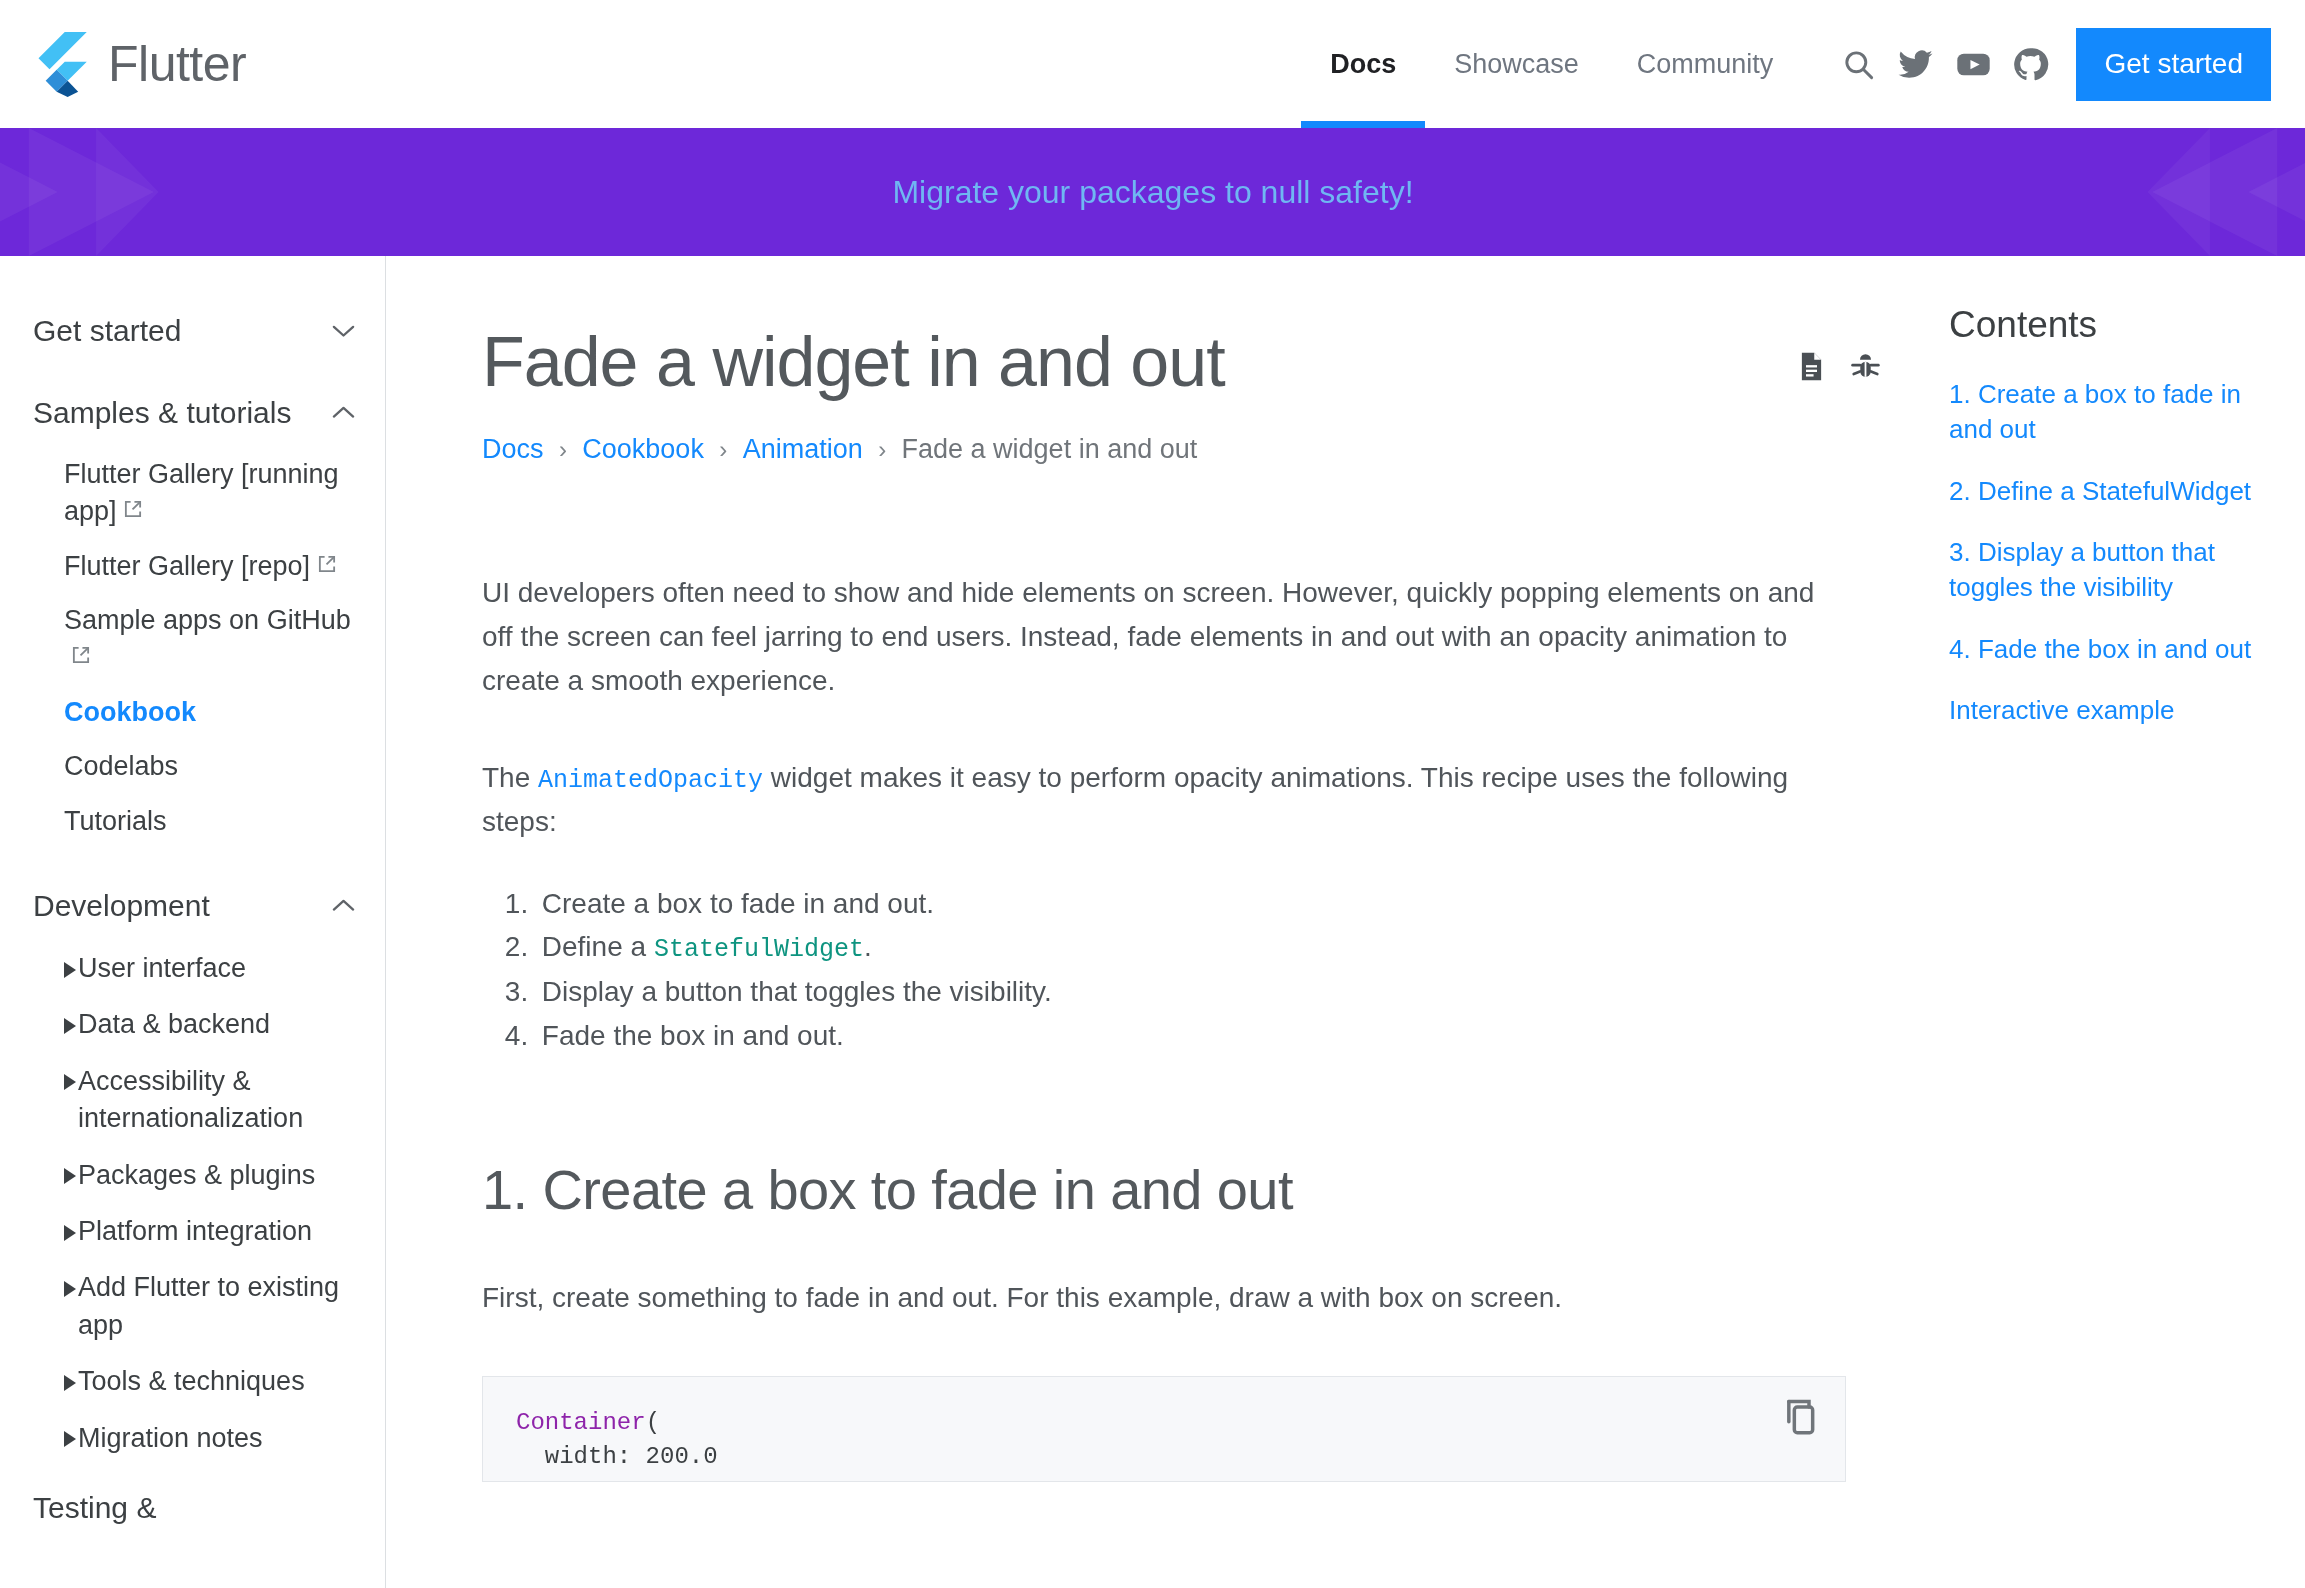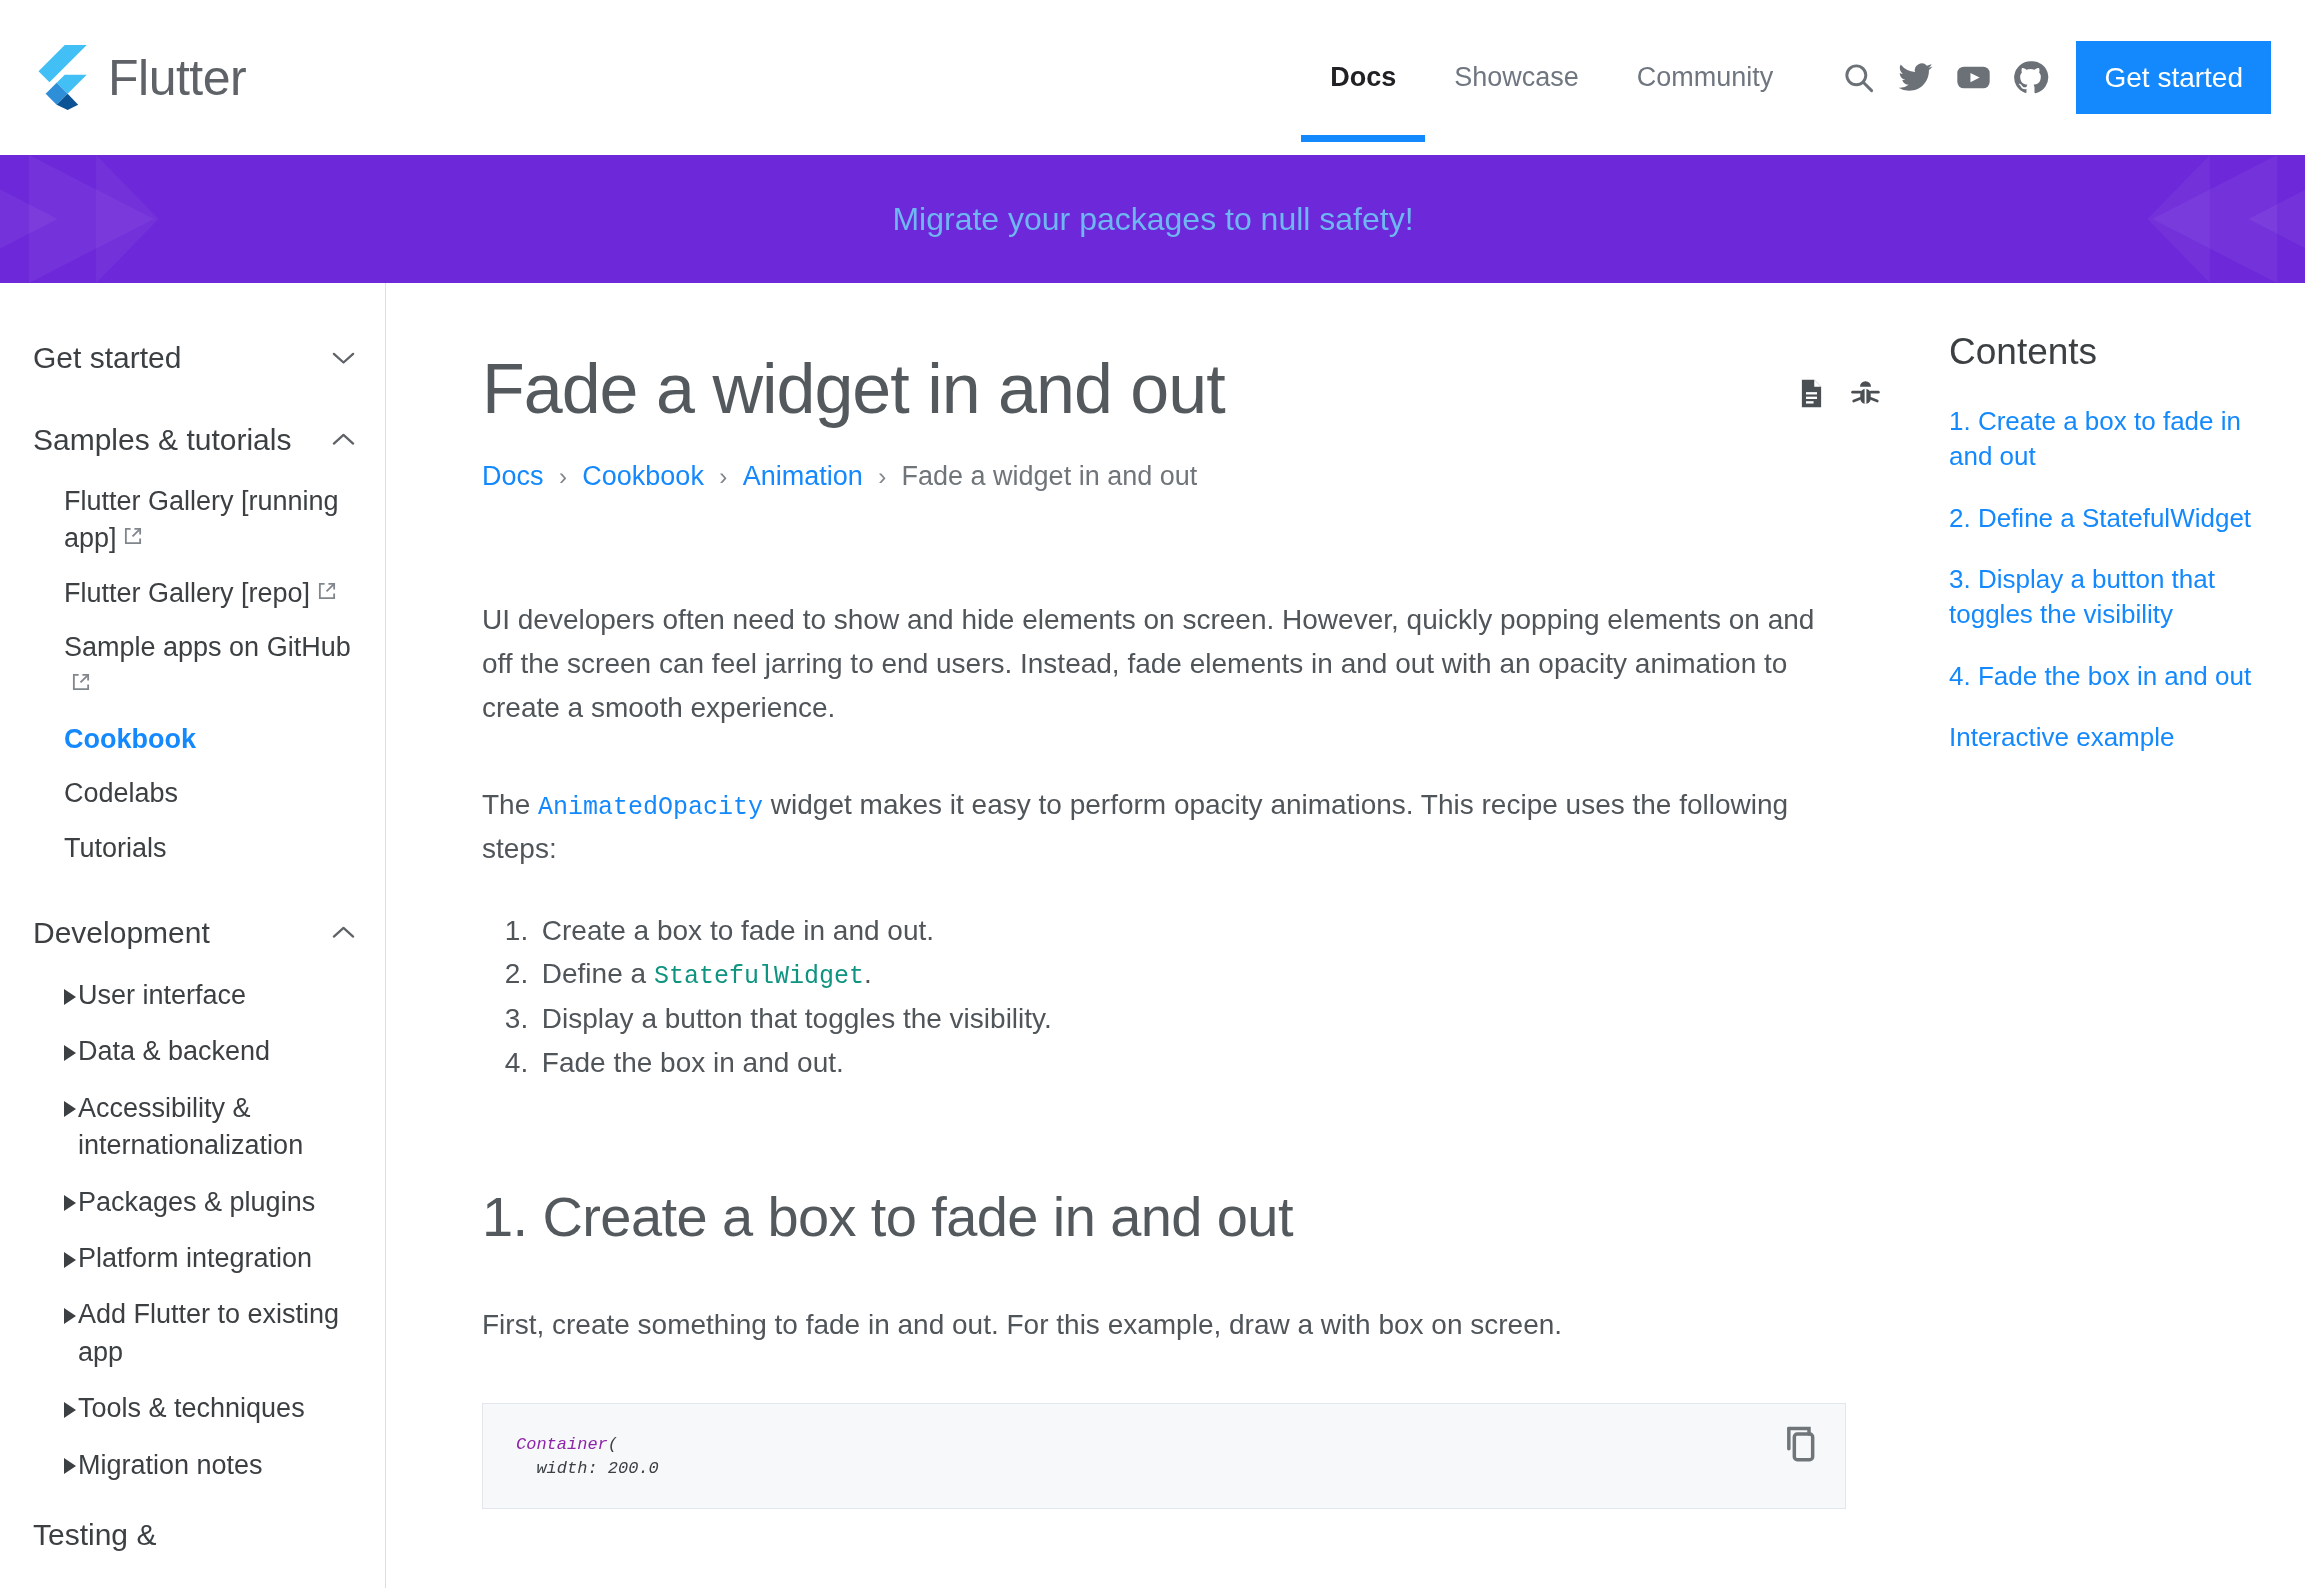--- a/index.html
+++ b/index.html
@@ -7,21 +7,21 @@
     width: 2306px;
     height: 1589px;
     overflow: hidden;
     background: #ffffff;
     font-family: "Liberation Sans", sans-serif;
     -webkit-font-smoothing: antialiased;
   }
 
   
   .site-header {
-    height: 155px;
+    height: 128px;
     background: #ffffff;
     display: flex;
     align-items: center;
     padding: 0 0 0 33px;
     position: relative;
   }
   .brand {
     display: flex;
     align-items: center;
     gap: 21px;
@@ -295,25 +295,24 @@
     margin-top: 56px;
     background: #f7f8fa;
     border: 1px solid #e3e6ea;
     position: relative;
     padding: 29px 33px 0 33px;
     max-width: 1364px;
     min-height: 106px;
   }
   .code-block pre {
     font-family: "Liberation Mono", monospace;
-    font-size: 17px;
+    font-size: 24px;
     line-height: 1.45;
     color: #3c4043;
     white-space: pre;
-    font-style: italic;
   }
   .code-block .tok-cls { color: #8e24aa; }
   .copy-btn {
     position: absolute;
     top: 19px; right: 25px;
     width: 44px; height: 44px;
     color: #70757a;
     background: none; border: none;
     cursor: pointer;
     padding: 0;

